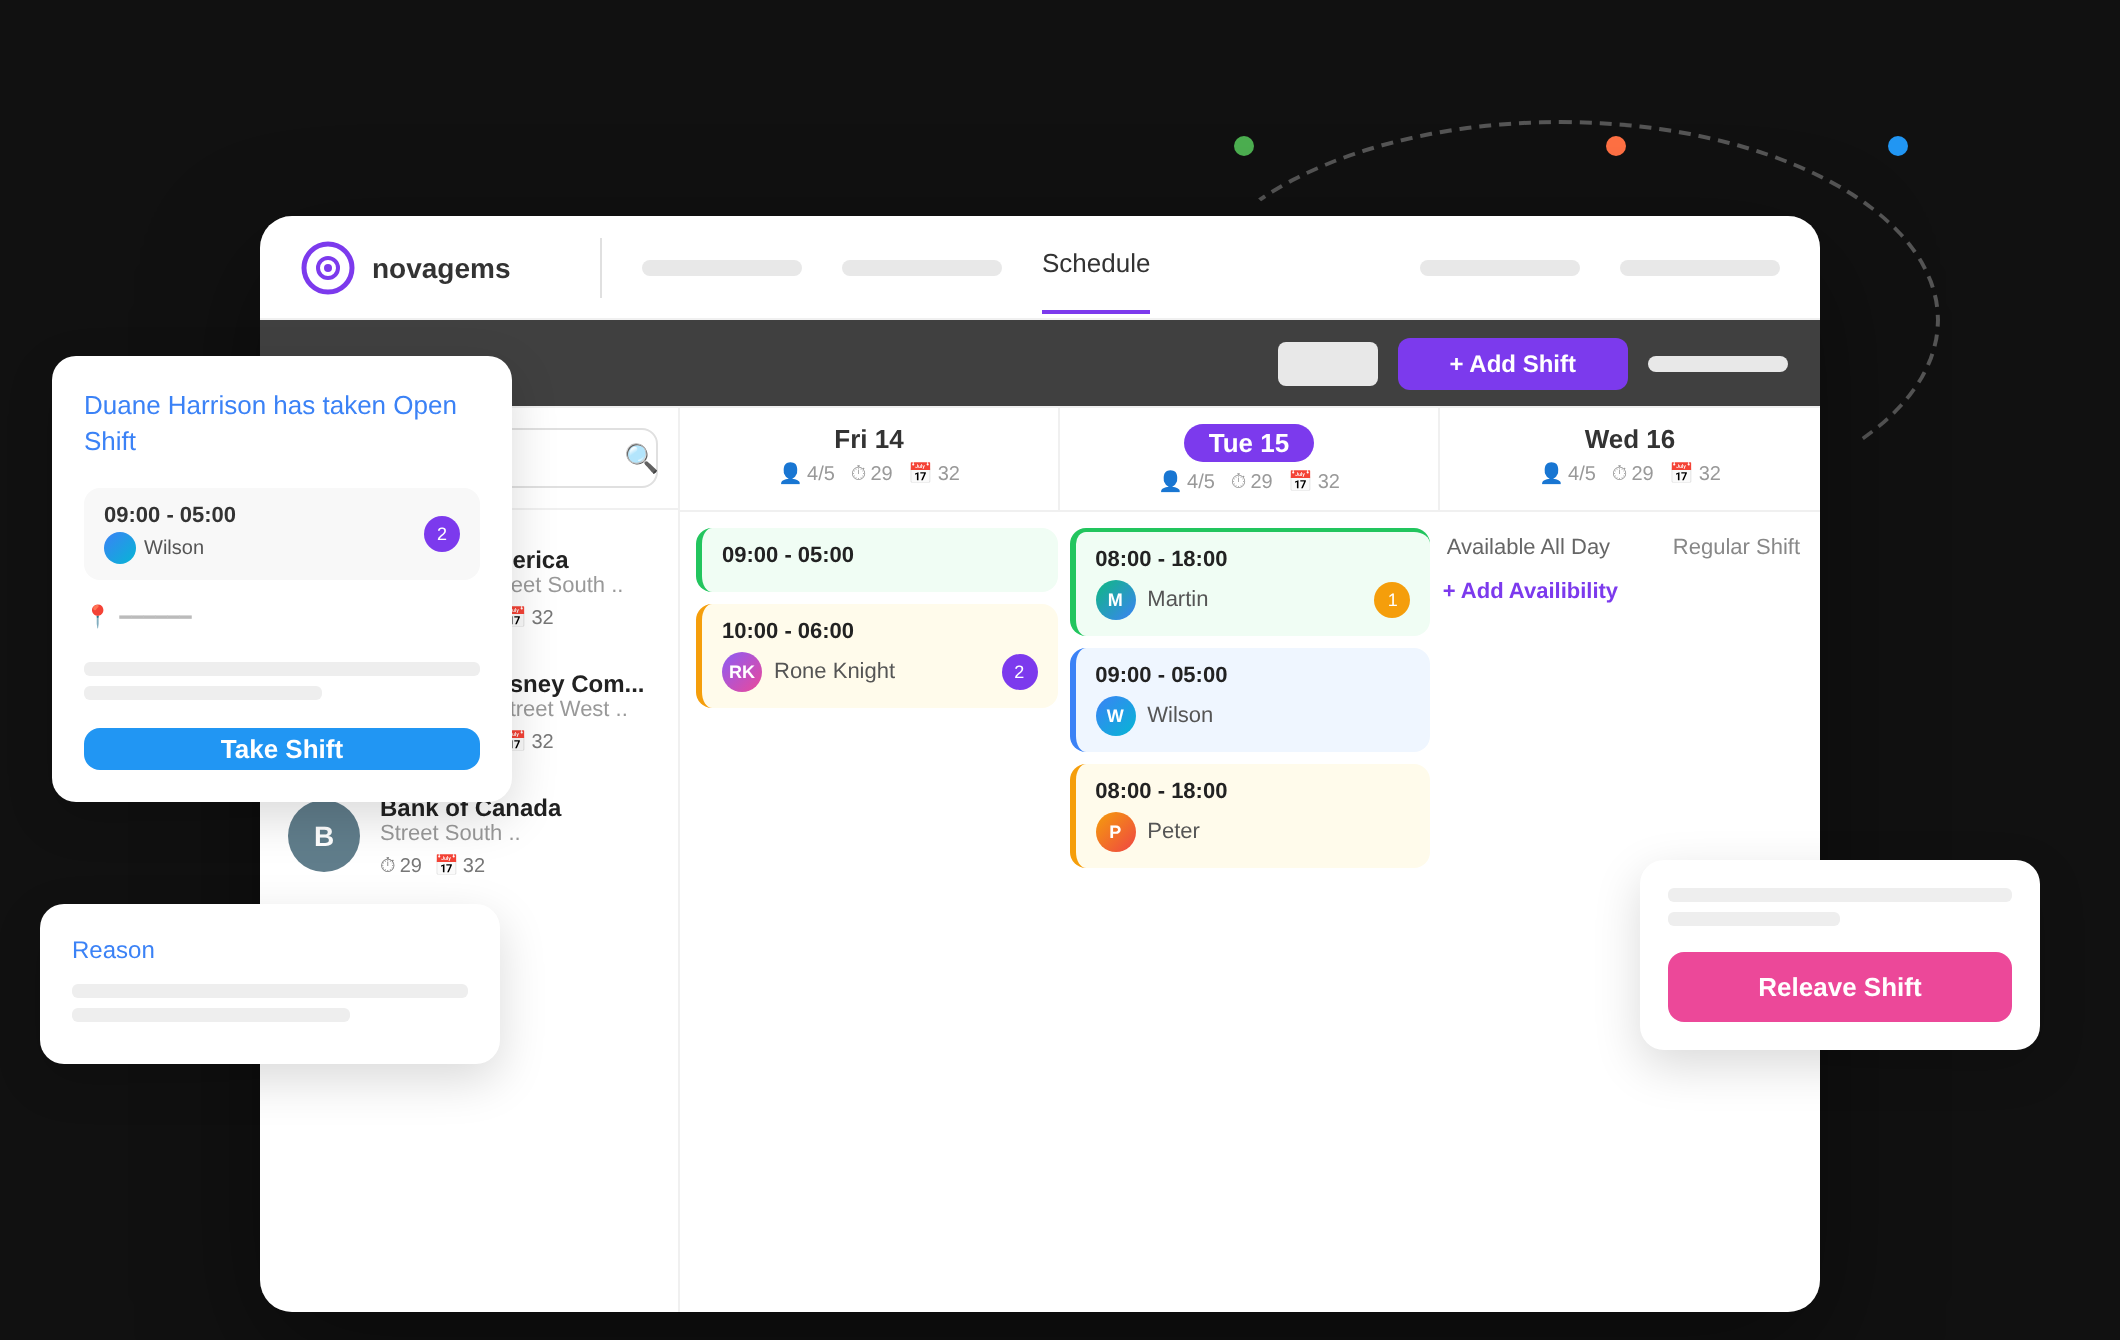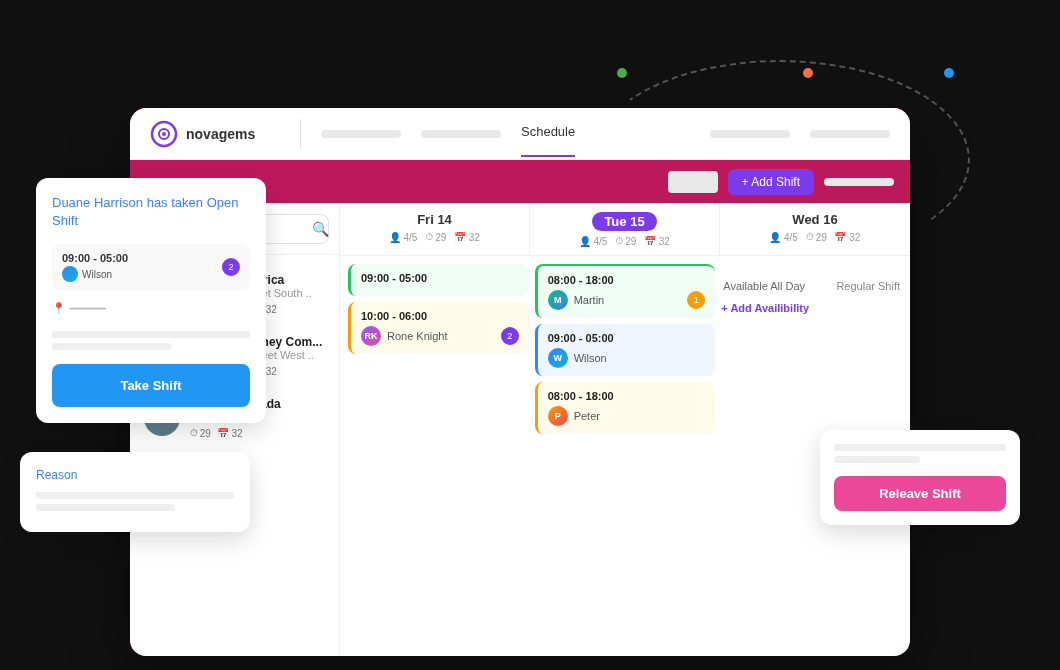--- a/index.html
+++ b/index.html
@@ -42,21 +42,21 @@
       border-bottom-color: transparent;
     }
 
     
     .app-window {
       position: absolute;
       top: 108px;
       left: 130px;
       width: 780px;
       height: 548px;
-      background: #be185d;
+      background: #404040;
       border-radius: 16px;
       box-shadow: 0 20px 60px rgba(0,0,0,0.4);
       overflow: hidden;
     }
 
     
     .top-nav {
       display: flex;
       align-items: center;
       height: 52px;
@@ -124,23 +124,23 @@
       background: #e8e8e8;
       border-radius: 4px;
       width: 80px;
     }
     .toolbar-spacer { flex: 1; }
     .btn-add-shift {
       background: #7C3AED;
       color: #fff;
       border: none;
       border-radius: 6px;
-      padding: 6px 14px;
+      padding: 6px 26px;
       font-size: 12px;
-      font-weight: 400;
+      font-weight: 700;
       cursor: pointer;
       display: flex;
       align-items: center;
       gap: 4px;
     }
     .toolbar-placeholder2 {
       height: 8px;
       background: #e8e8e8;
       border-radius: 4px;
       width: 70px;
@@ -296,39 +296,38 @@
     .wed-panel {
       display: flex;
       flex-direction: column;
       gap: 6px;
     }
     .availability-row {
       display: flex;
       align-items: center;
       justify-content: space-between;
       padding: 4px 2px;
-      margin-top: 12px;
     }
     .avail-text { font-size: 11px; color: #666; }
     .reg-shift-text { font-size: 11px; color: #888; }
     .add-avail-btn {
       font-size: 11px;
       color: #7C3AED;
       cursor: pointer;
       font-weight: 600;
       display: flex;
       align-items: center;
       gap: 2px;
     }
 
     
     .notification-card {
       position: absolute;
       top: 178px;
-      left: 36px;
+      left: 26px;
       width: 230px;
       background: #fff;
       border-radius: 12px;
       padding: 16px;
       box-shadow: 0 8px 24px rgba(0,0,0,0.15);
     }
     .notif-text {
       font-size: 13px;
       color: #3B82F6;
       font-weight: 500;
@@ -370,21 +369,21 @@
       border-radius: 3px;
       margin-bottom: 5px;
     }
     .placeholder-line.short { width: 60%; }
     .take-shift-btn {
       width: 100%;
       background: #2196F3;
       color: #fff;
       border: none;
       border-radius: 8px;
-      padding: 14px;
+      padding: 3px;
       font-size: 13px;
       font-weight: 600;
       cursor: pointer;
     }
 
     
     .vacation-card {
       position: absolute;
       top: 452px;
       left: 20px;

